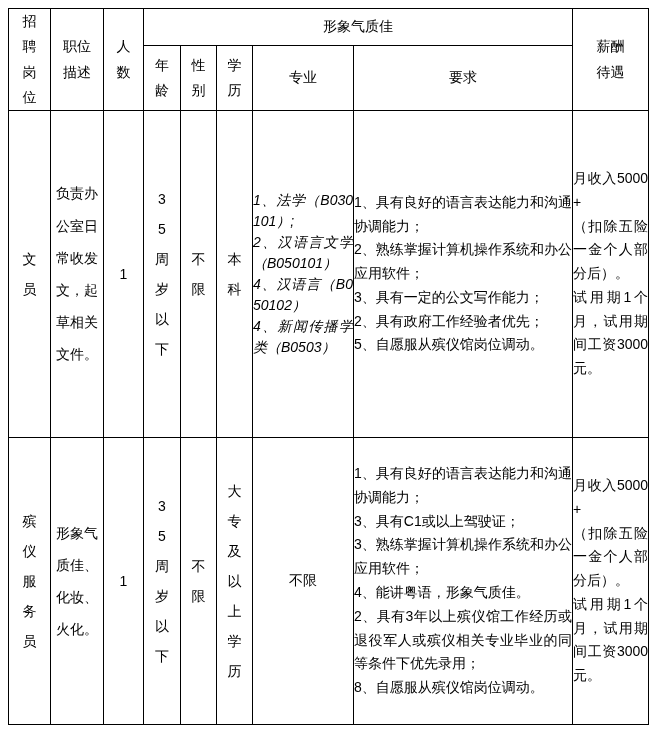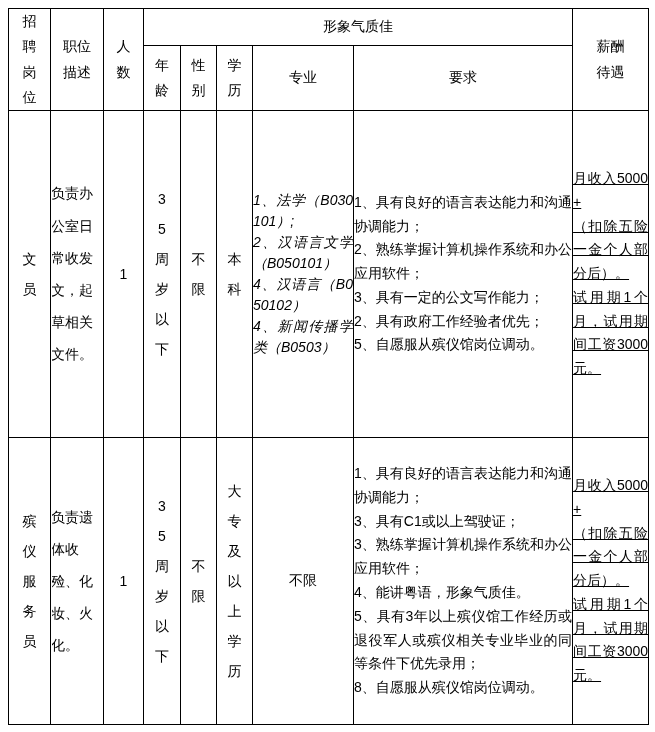--- a/index.html
+++ b/index.html
@@ -33,21 +33,21 @@
     white-space: pre-line;
   }
   
   .vcell {
     text-align: center;
     white-space: pre-line;
     line-height: 2.15;
   }
   
   .desc {
-    text-align: left;
+    text-align: center;
     word-break: break-all;
     line-height: 2.3;
     padding: 0 11px;
     border-radius: 9px;
   }
   
   .ctr { text-align: center; }
   
   .majors { padding: 0 18px; }
   .majors div {
@@ -65,21 +65,20 @@
     word-break: break-all;
     line-height: 1.7;
   }
   
   .salary { padding: 0 11px; }
   .salary div {
     text-align: justify;
     text-justify: inter-ideograph;
     word-break: break-all;
     line-height: 1.7;
-    text-decoration: underline;
   }
 </style>
 </head>
 <body>
 
 <table class="recruit">
   <colgroup>
     <col style="width:42px">
       <col style="width:53px">
       <col style="width:40px">
@@ -149,21 +148,21 @@
         <div>（扣除五险一金个人部分后）。</div>
         <div>试用期1个月，试用期间工资3000元。</div>
       </td>
     </tr>
     <tr style="height:287px">
       <td class="vcell">殡
 仪
 服
 务
 员</td>
-      <td class="desc">负责遗体收殓、化妆、火化。</td>
+      <td class="desc">形象气质佳、化妆、火化。</td>
       <td class="ctr">1</td>
       <td class="vcell">3
 5
 周
 岁
 以
 下</td>
       <td class="vcell">不
 限</td>
       <td class="vcell">大
@@ -172,21 +171,21 @@
 以
 上
 学
 历</td>
       <td class="ctr">不限</td>
       <td class="reqs">
         <div>1、具有良好的语言表达能力和沟通协调能力；</div>
         <div>3、具有C1或以上驾驶证；</div>
         <div>3、熟练掌握计算机操作系统和办公应用软件；</div>
         <div>4、能讲粤语，形象气质佳。</div>
-        <div>5、具有3年以上殡仪馆工作经历或退役军人或殡仪相关专业毕业的同等条件下优先录用；</div>
+        <div>2、具有3年以上殡仪馆工作经历或退役军人或殡仪相关专业毕业的同等条件下优先录用；</div>
         <div>8、自愿服从殡仪馆岗位调动。</div>
       </td>
       <td class="salary">
         <div>月收入5000+</div>
         <div>（扣除五险一金个人部分后）。</div>
         <div>试用期1个月，试用期间工资3000元。</div>
       </td>
     </tr>
   </tbody>
 </table>

